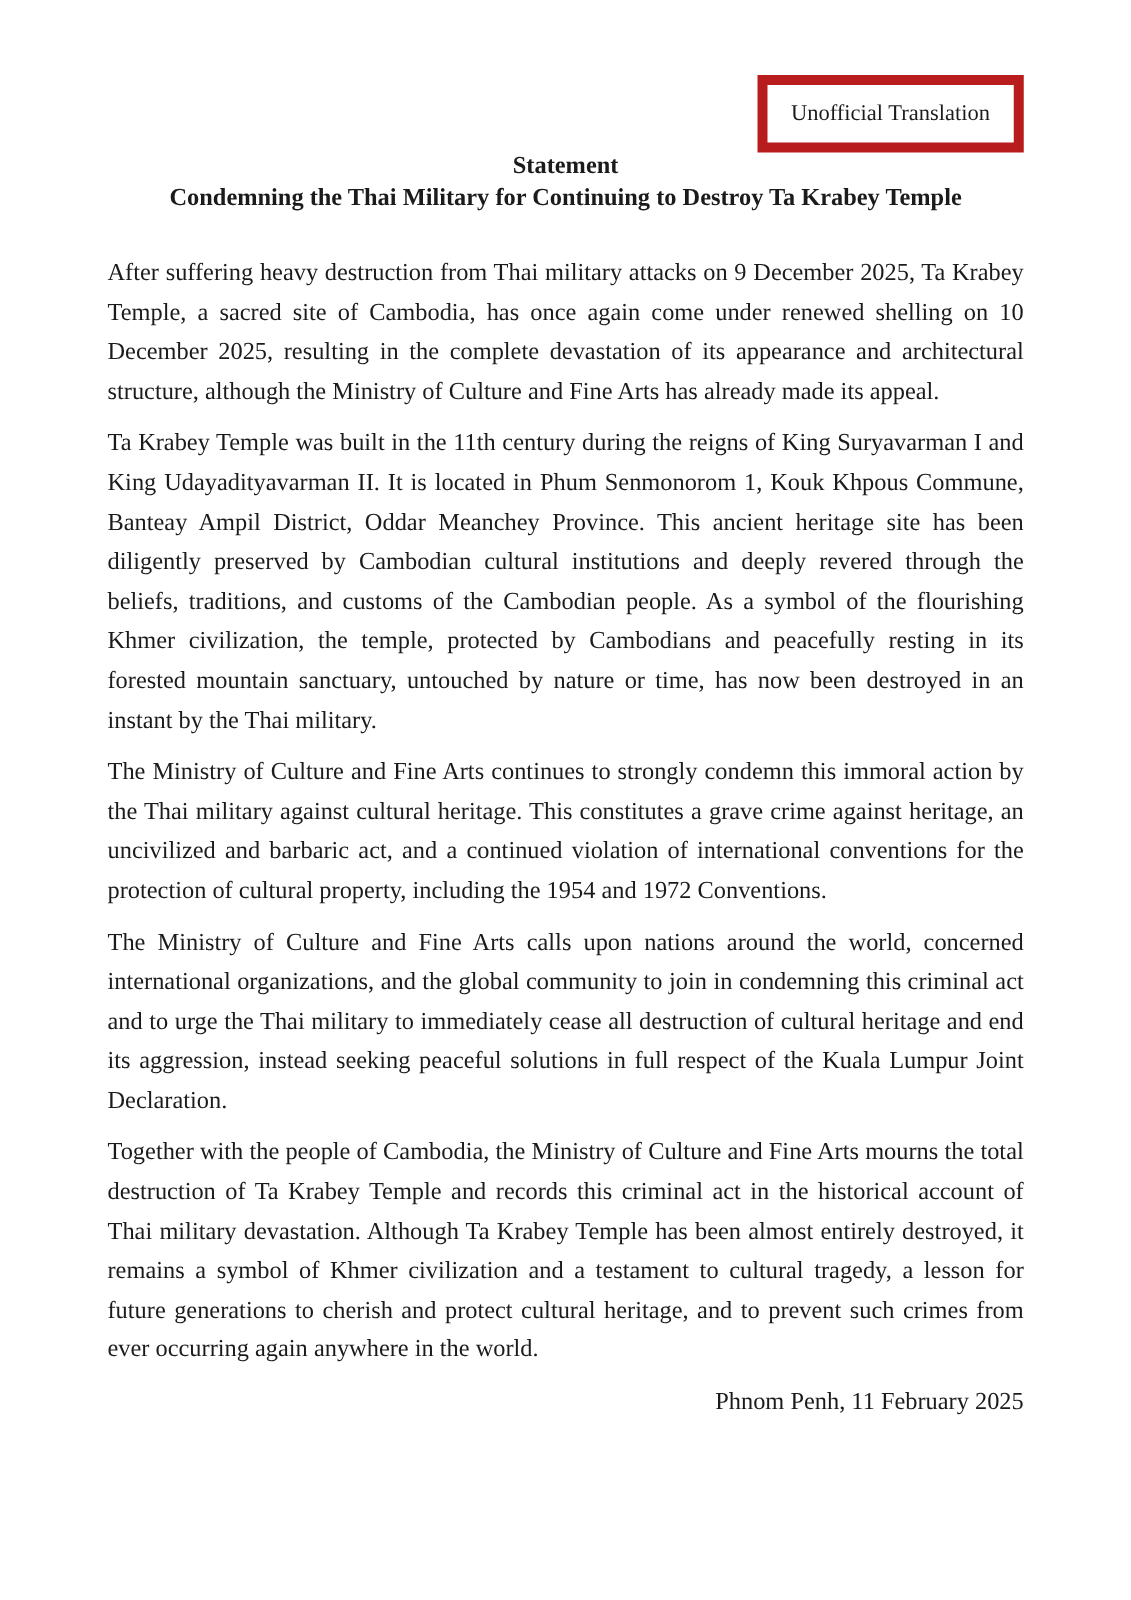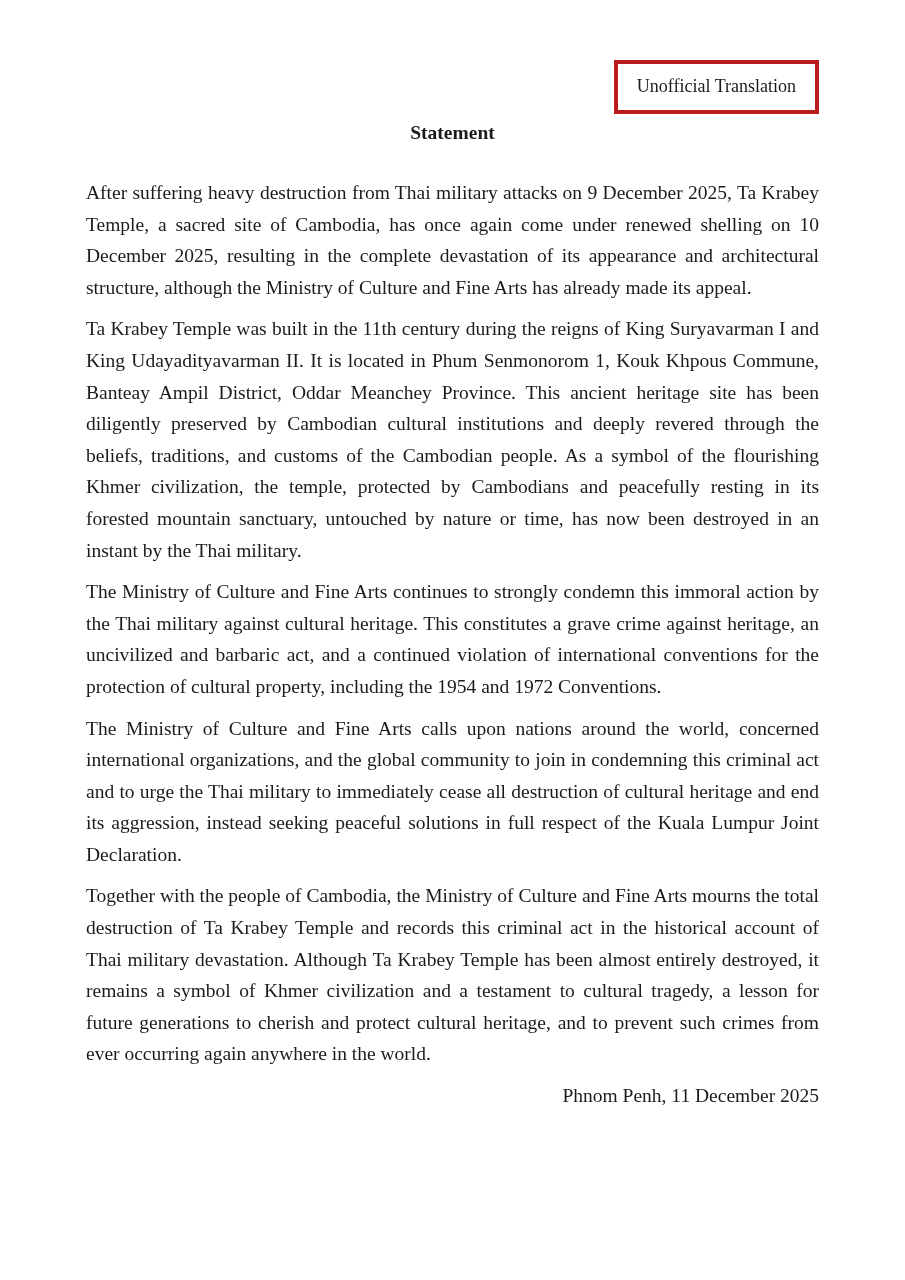--- a/index.html
+++ b/index.html
@@ -15,21 +15,21 @@
     font-family: "Liberation Serif", "DejaVu Serif", serif;
     color: #1b1b1b;
     box-sizing: border-box;
     padding: 0 86px;
     overflow: hidden;
   }
   .translation-box {
     position: absolute;
     top: 60px;
     right: 86px;
-    border: 4px solid #b91c1c;
+    border: 8px solid #b91c1c;
     padding: 12px 19px;
     font-size: 18px;
     line-height: 1.2;
     white-space: nowrap;
     background: #ffffff;
   }
   .title-block {
     margin-top: 120px;
     text-align: center;
     font-size: 19.5px;
@@ -60,24 +60,25 @@
 <body>
 
 <div class="page">
 
   <div class="translation-box">
     <span>Unofficial Translation</span>
   </div>
 
   <div class="title-block">
     <span class="title-line">Statement</span>
+    <span class="title-line">Condemning the Thai Military for Continuing to Destroy Ta Krabey Temple</span>
   </div>
 
   <div class="body-block">
     <p>After suffering heavy destruction from Thai military attacks on 9 December 2025, Ta Krabey Temple, a sacred site of Cambodia, has once again come under renewed shelling on 10 December 2025, resulting in the complete devastation of its appearance and architectural structure, although the Ministry of Culture and Fine Arts has already made its appeal.</p>
     <p>Ta Krabey Temple was built in the 11th century during the reigns of King Suryavarman I and King Udayadityavarman II. It is located in Phum Senmonorom 1, Kouk Khpous Commune, Banteay Ampil District, Oddar Meanchey Province. This ancient heritage site has been diligently preserved by Cambodian cultural institutions and deeply revered through the beliefs, traditions, and customs of the Cambodian people. As a symbol of the flourishing Khmer civilization, the temple, protected by Cambodians and peacefully resting in its forested mountain sanctuary, untouched by nature or time, has now been destroyed in an instant by the Thai military.</p>
     <p>The Ministry of Culture and Fine Arts continues to strongly condemn this immoral action by the Thai military against cultural heritage. This constitutes a grave crime against heritage, an uncivilized and barbaric act, and a continued violation of international conventions for the protection of cultural property, including the 1954 and 1972 Conventions.</p>
     <p>The Ministry of Culture and Fine Arts calls upon nations around the world, concerned international organizations, and the global community to join in condemning this criminal act and to urge the Thai military to immediately cease all destruction of cultural heritage and end its aggression, instead seeking peaceful solutions in full respect of the Kuala Lumpur Joint Declaration.</p>
     <p>Together with the people of Cambodia, the Ministry of Culture and Fine Arts mourns the total destruction of Ta Krabey Temple and records this criminal act in the historical account of Thai military devastation. Although Ta Krabey Temple has been almost entirely destroyed, it remains a symbol of Khmer civilization and a testament to cultural tragedy, a lesson for future generations to cherish and protect cultural heritage, and to prevent such crimes from ever occurring again anywhere in the world.</p>
-    <div class="dateline">Phnom Penh, 11 December 2025</div>
+    <div class="dateline">Phnom Penh, 11 February 2025</div>
   </div>
 
 </div>
 
 </body></html>

